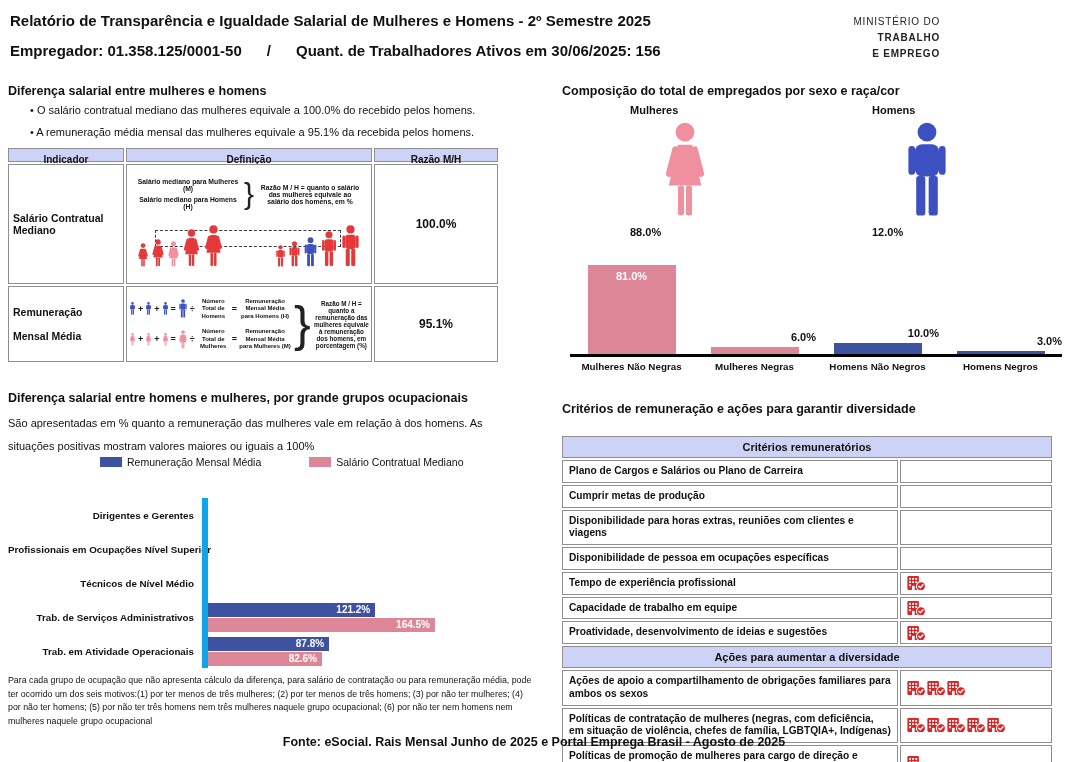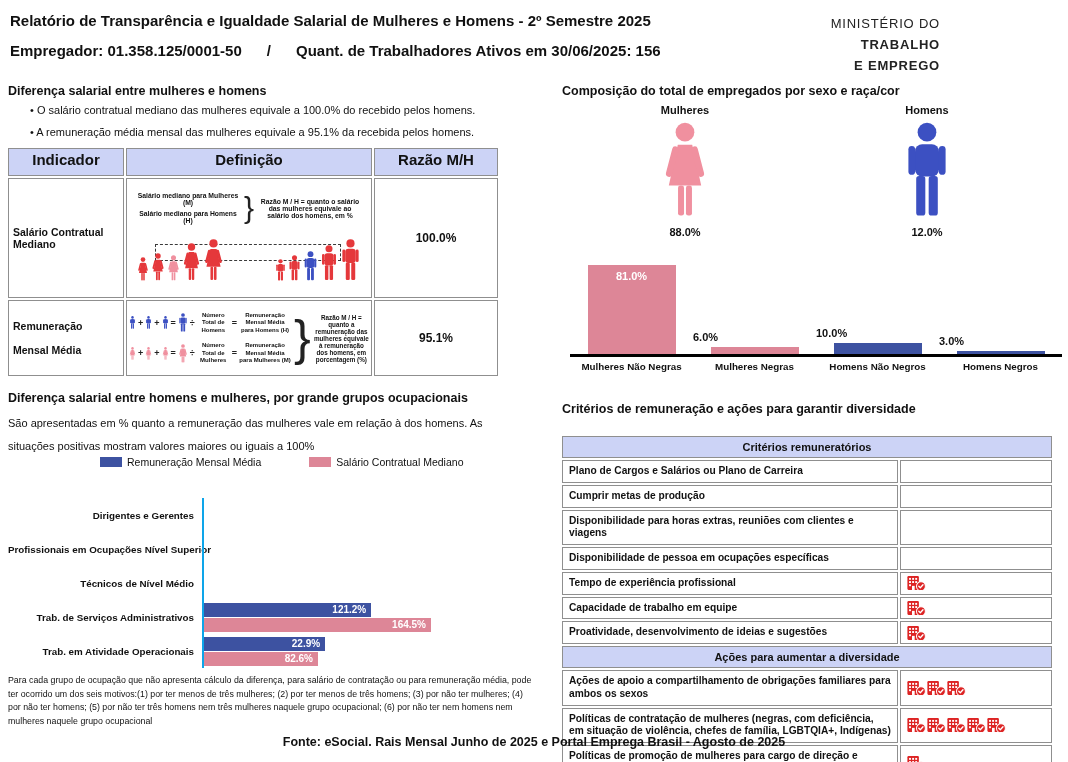--- a/index.html
+++ b/index.html
@@ -2,42 +2,42 @@
 <html lang="pt-BR" style="--lavender: #ccd3f6; --pink: #dd8697; --blue: #3d52a1; --icon_pink: #f0909f; --icon_blue: #3c50c2; --red: #e5383b; --building_red: #dd2424;"><head>
 <meta charset="utf-8">
 <style>
   html,body{margin:0;padding:0;background:#fff;}
   body{width:1068px;height:762px;overflow:hidden;font-family:"Liberation Sans",sans-serif;color:#111;}
   .page{position:relative;width:1068px;height:762px;background:#fff;}
 
   
   .hdr-title{position:absolute;left:10px;top:6px;font-size:15px;font-weight:bold;line-height:30px;}
   .hdr-sub{white-space:pre-wrap;}
-  .ministry{position:absolute;left:818px;top:14px;width:122px;text-align:right;font-size:13px;letter-spacing:.8px;line-height:1.6;color:#222;}
+  .ministry{position:absolute;left:818px;top:14px;width:122px;text-align:right;font-size:10px;letter-spacing:.8px;line-height:1.6;color:#222;}
   .ministry .b{font-weight:bold;}
   .govlogo{position:absolute;left:946px;top:4px;width:116px;text-align:center;}
   .gov-top{font-size:7.4px;font-weight:bold;letter-spacing:2.2px;}
   .brasil{font-size:25px;font-weight:900;letter-spacing:-1px;line-height:1.02;}
   .gov-tag{font-size:6.2px;font-weight:bold;letter-spacing:.3px;margin-top:1px;color:#222;}
 
   
   .sec-title{position:absolute;font-size:12.5px;font-weight:bold;}
   #t-salary{left:8px;top:84px;}
   #t-comp{left:562px;top:84px;}
   #t-occ{left:8px;top:391px;}
   #t-crit{left:562px;top:402px;}
 
   
   #bullets{position:absolute;left:30px;top:104px;width:480px;}
   .bullet{font-size:11px;margin-bottom:10px;}
 
   
   .ind-table{position:absolute;left:8px;top:148px;display:grid;grid-template-columns:116px 246px 124px;grid-auto-rows:min-content;gap:2px;}
   .ind-cell{border:1px solid #8f8f8f;background:#fff;box-sizing:border-box;}
-  .ind-h{background:var(--lavender);font-weight:bold;font-size:15px;text-align:center;line-height:21px;height:28px;}
+  .ind-h{background:var(--lavender);font-weight:bold;font-size:10px;text-align:center;line-height:21px;height:14px;}
   .ind-name{display:flex;align-items:center;font-weight:bold;font-size:10.5px;padding:0 4px;}
   .ind-two{line-height:24px;}
   .ind-ratio{display:flex;align-items:center;justify-content:center;font-weight:bold;font-size:12px;}
   .r1{height:120px;} .r2{height:76px;}
   .def-cell{padding:2px;}
   .def1-top{display:flex;align-items:center;justify-content:center;gap:3px;margin-top:7px;}
   .frac div{font-weight:bold;font-size:6.8px;text-align:center;width:106px;margin:4px 0;}
   .brace{font-weight:100;line-height:1;color:#222;}
   .brace.sm{font-size:30px;}
   .brace.big{font-size:50px;}
@@ -51,44 +51,44 @@
   .pi.red{color:var(--red);} .pi.pinkm{color:var(--icon_pink);} .pi.bluem{color:var(--icon_blue);}
   .def2-wrap{display:flex;align-items:center;justify-content:center;gap:3px;height:70px;}
   .formulas{display:flex;flex-direction:column;gap:8px;}
   .formula-line{display:flex;align-items:center;gap:1px;}
   .male-line .pi{color:var(--icon_blue);} .female-line .pi{color:var(--icon_pink);}
   .op{font-weight:bold;font-size:9px;color:#222;padding:0 1px;}
   .fm-label{width:33px;font-size:6px;font-weight:bold;text-align:center;line-height:1.25;}
   .fm-label.wide{width:52px;}
 
   
-  .person-block{position:absolute;width:110px;text-align:center;}
+  .person-block{position:absolute;width:110px;text-align:left;}
   #pb-f{left:630px;top:104px;} #pb-m{left:872px;top:104px;}
   .pb-label,.pb-value{font-size:11px;font-weight:bold;}
   .pb-label{margin-bottom:6px;}
   .big-person{margin:0 auto;display:block;}
   #pb-f .big-person{color:var(--icon_pink);} #pb-m .big-person{color:var(--icon_blue);}
   .pb-value{margin-top:8px;}
   .comp-chart{position:absolute;left:570px;top:260px;width:492px;height:94px;display:flex;border-bottom:3px solid #000;}
   .comp-slot{flex:1;position:relative;}
   .comp-bar{position:absolute;bottom:0;left:50%;transform:translateX(-50%);width:88px;}
   .comp-val{font-weight:bold;font-size:11px;}
   .comp-val.inside{position:absolute;top:5px;width:100%;text-align:center;color:#fff;}
-  .comp-val.above{position:absolute;left:0;width:100%;text-align:left;color:#111;}
+  .comp-val.above{position:absolute;left:0;width:100%;text-align:right;color:#111;}
   .comp-cat{position:absolute;top:100%;margin-top:7px;width:100%;text-align:center;font-size:9.8px;font-weight:bold;}
 
   
   #occ-desc{position:absolute;left:8px;top:412px;width:516px;font-size:11px;line-height:23px;}
   .occ-legend{position:absolute;left:100px;top:456px;display:flex;gap:48px;}
   .lg-item{display:flex;align-items:center;gap:5px;font-size:10.5px;}
   .lg-swatch{width:22px;height:10px;}
   .occ-chart{position:absolute;left:8px;top:498px;width:516px;}
   .occ-row{display:flex;height:34px;align-items:center;}
   .occ-label{width:194px;text-align:right;font-size:9.8px;font-weight:bold;white-space:nowrap;padding-right:8px;box-sizing:border-box;}
-  .occ-bars{flex:1;align-self:stretch;display:flex;flex-direction:column;gap:1px;justify-content:center;border-left:2px solid #0ea5e9;}
+  .occ-bars{flex:1;align-self:stretch;display:flex;flex-direction:column;gap:1px;justify-content:center;border-left:6px solid #0ea5e9;}
   .occ-bar{height:14px;line-height:14px;color:#fff;font-weight:bold;font-size:10px;text-align:right;padding-right:5px;box-sizing:border-box;}
   #occ-note{position:absolute;left:8px;top:674px;width:524px;font-size:8.8px;line-height:13.6px;color:#111;}
 
   
   .crit-table{position:absolute;left:562px;top:407px;width:490px;margin-top:29px;}
   .crit-header{background:var(--lavender);border:1px solid #8f8f8f;font-weight:bold;font-size:11px;text-align:center;padding:4px 0;margin-bottom:2px;}
   .crit-row{display:flex;gap:2px;margin-bottom:2px;border-radius:7px;}
   .crit-label{flex:0 0 322px;border:1px solid #8f8f8f;font-weight:bold;font-size:10.2px;line-height:1.25;padding:4px 6px;}
   .crit-icons{flex:1;border:1px solid #8f8f8f;display:flex;align-items:center;gap:1px;padding:2px 6px;}
   .bcheck{width:19px;height:16px;color:var(--building_red);flex:0 0 auto;}
@@ -327,21 +327,21 @@
       <div class="occ-row">
         <div class="occ-label">Trab. de Serviços Administrativos</div>
         <div class="occ-bars">
           <div class="occ-bar" style="width: 167.256px; background: rgb(61, 82, 161);">121.2%</div>
           <div class="occ-bar" style="width: 227.01px; background: rgb(221, 134, 151);">164.5%</div>
         </div>
       </div>
       <div class="occ-row">
         <div class="occ-label">Trab. em Atividade Operacionais</div>
         <div class="occ-bars">
-          <div class="occ-bar" style="width: 121.164px; background: rgb(61, 82, 161);">22.9%</div>
+          <div class="occ-bar" style="width: 121.164px; background: rgb(61, 82, 161);">87.8%</div>
           <div class="occ-bar" style="width: 113.988px; background: rgb(221, 134, 151);">82.6%</div>
         </div>
       </div>
     </div>
   <div id="occ-note">Para cada grupo de ocupação que não apresenta cálculo da diferença, para salário de contratação ou para remuneração média, pode ter ocorrido um dos seis motivos:(1) por ter menos de três mulheres; (2) por ter menos de três homens; (3) por não ter mulheres; (4) por não ter homens; (5) por não ter três homens nem três mulheres naquele grupo ocupacional; (6) por não ter nem homens nem mulheres naquele grupo ocupacional</div>
 
   <div class="sec-title" id="t-crit">Critérios de remuneração e ações para garantir diversidade</div>
   <div class="crit-table" id="criteria-table">
       <div class="crit-header">Critérios remuneratórios</div>
       <div class="crit-row">

